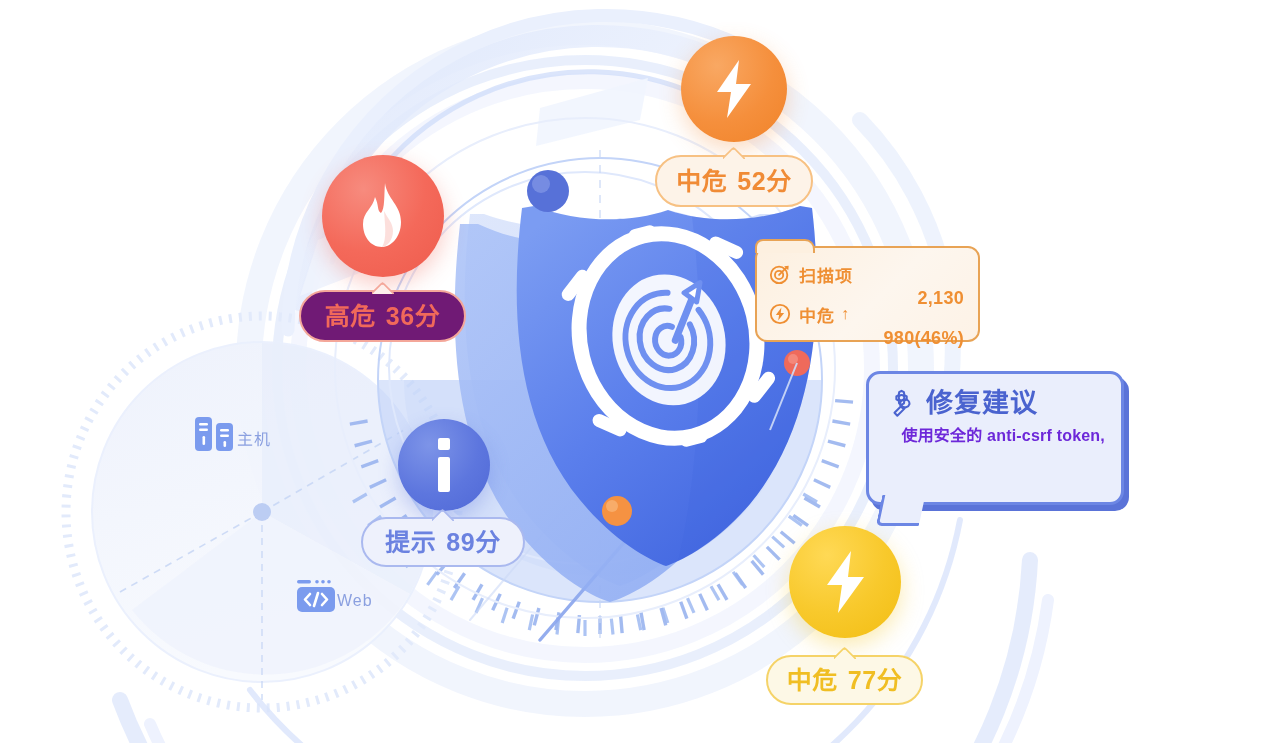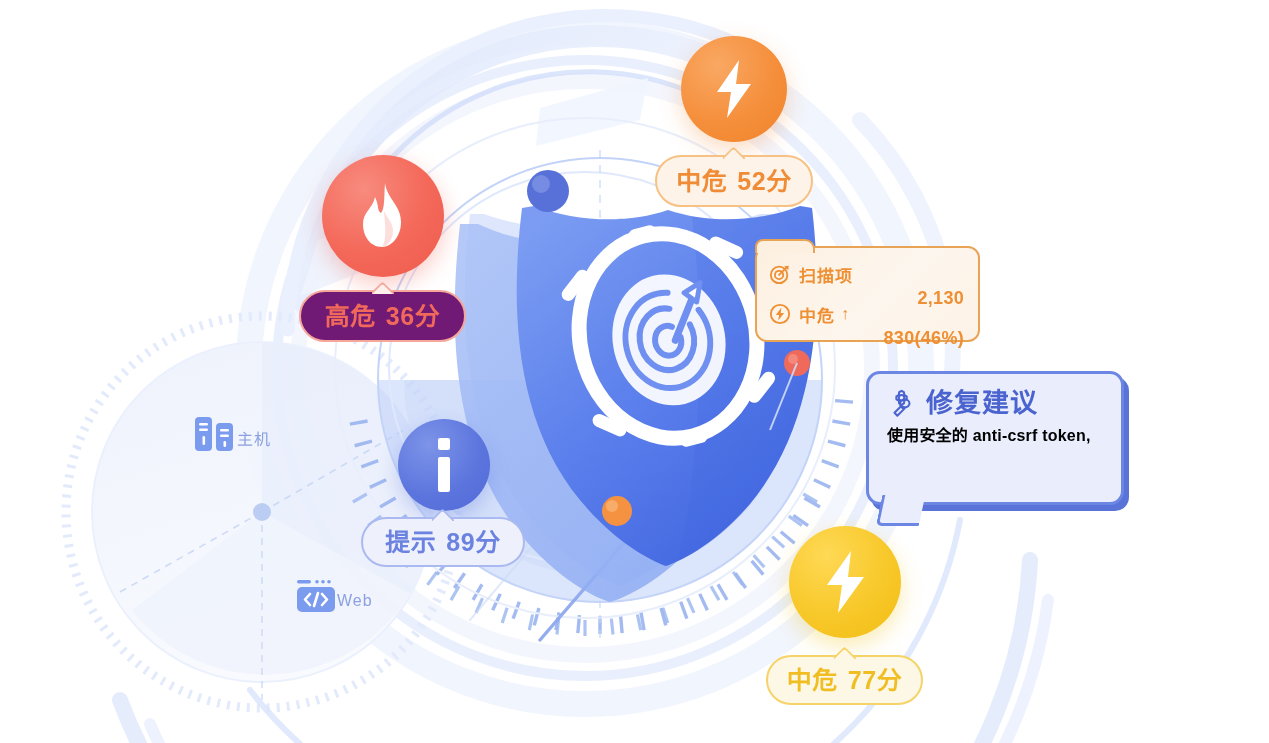--- a/index.html
+++ b/index.html
@@ -197,20 +197,21 @@
     position: absolute;
     left: 866px; top: 371px;
     width: 258px; height: 134px;
     box-sizing: border-box;
     background: #eaeefc;
     border: 3px solid #6c86e4;
     border-radius: 14px;
     z-index: 45;
     padding: 14px 16px 10px 18px;
     box-shadow: 5px 6px 0 #5a73d8;
+    text-align: right;
   }
   #repair-callout .tail {
     position: absolute;
     left: 10px;
     bottom: -24px;
     width: 40px;
     height: 28px;
     background: #eaeefc;
     border-left: 3px solid #6c86e4;
     border-bottom: 3px solid #6c86e4;
@@ -228,21 +229,21 @@
     display: block;
   }
   #repair-title {
     color: #4a63cf;
     font-size: 27px;
     font-weight: 700;
     letter-spacing: 1px;
     line-height: 1;
   }
   #repair-body {
-    color: #000000;
+    color: #6d28d9;
     font-size: 16px;
     font-weight: 700;
     line-height: 1.45;
     letter-spacing: 0.2px;
   }
 
   
   .asset {
     position: absolute;
     z-index: 20;
@@ -600,21 +601,21 @@
       <span class="stat-value">2,130</span>
     </div>
 
     <div class="stat-row">
       <svg class="stat-icon" viewBox="0 0 24 24">
         <circle cx="12" cy="12" r="10" fill="none" stroke="#ef8f33" stroke-width="2"></circle>
         <path d="M 13.5 5 L 7.5 13 L 11 13 L 10 19 L 16.5 11 L 12.8 11 Z" fill="#ef8f33"></path>
       </svg>
       <span class="stat-label">中危</span>
       <span class="stat-arrow">↑</span>
-      <span class="stat-value">830(46%)</span>
+      <span class="stat-value">980(46%)</span>
     </div>
   </div>
 
   <div id="repair-callout">
     <span class="tail"></span>
     <div id="repair-header">
       <svg class="wrench-icon" viewBox="0 0 32 32">
         <g fill="none" stroke="#4a63cf" stroke-width="2.2" stroke-linecap="round" stroke-linejoin="round">
           <path d="M 13 4.5 L 15.5 3 L 18 4.5 L 18.5 7.5 L 21 9 L 21 12 L 18.5 13.5 L 18 16.5 L 15.5 18 L 13 16.5 L 12.5 13.5 L 10 12 L 10 9 L 12.5 7.5 Z"></path>
           <circle cx="15.5" cy="10.5" r="3"></circle>

